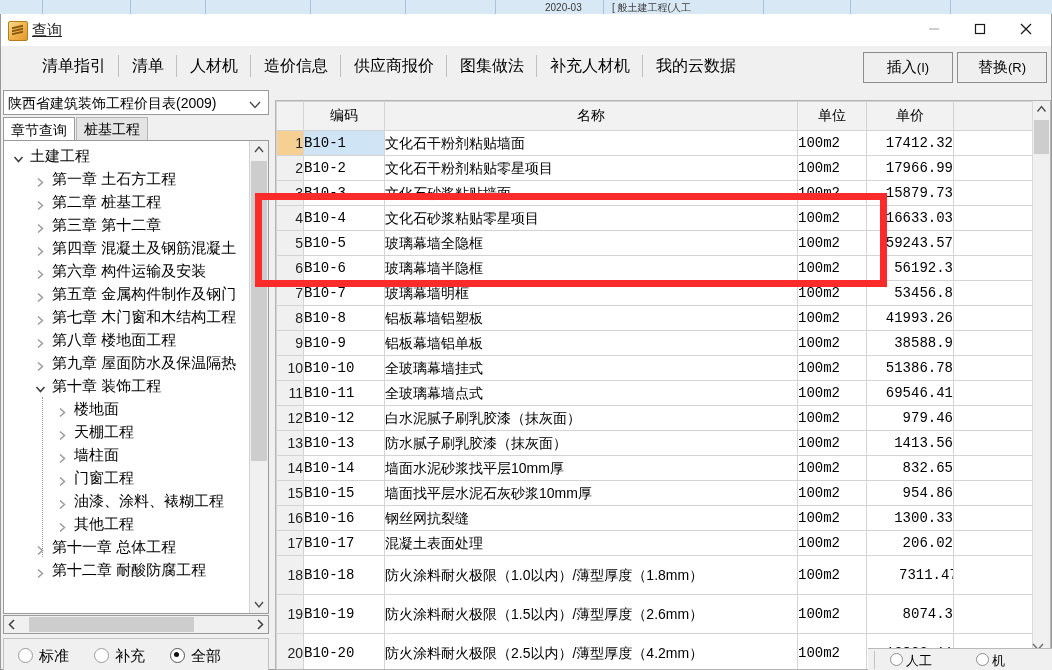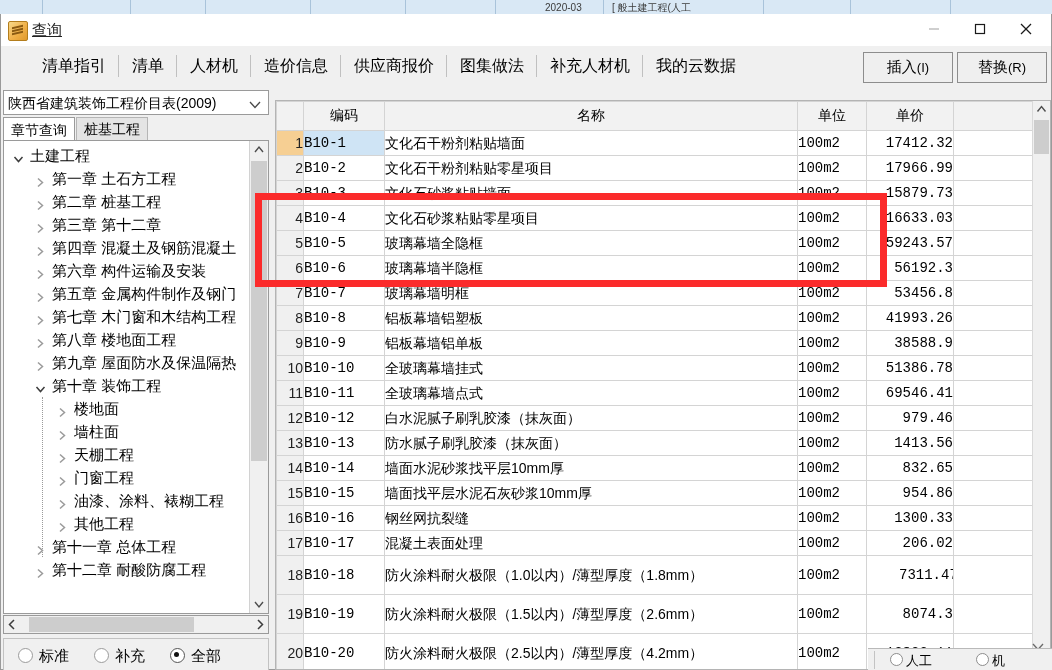--- a/index.html
+++ b/index.html
@@ -278,27 +278,27 @@
             <div class="node">
               <span class="chev" style="left: 52px;"><svg width="13" height="13" viewBox="0 0 13 13">
                   <polyline points="4,2.5 8.5,6.5 4,10.5" fill="none" stroke="#9a9a9a" stroke-width="1.5"></polyline>
                 </svg></span>
               <span class="lbl" style="left: 70px;"><span>楼地面</span></span>
             </div>
             <div class="node">
               <span class="chev" style="left: 52px;"><svg width="13" height="13" viewBox="0 0 13 13">
                   <polyline points="4,2.5 8.5,6.5 4,10.5" fill="none" stroke="#9a9a9a" stroke-width="1.5"></polyline>
                 </svg></span>
+              <span class="lbl" style="left: 70px;"><span>天棚工程</span></span>
+            </div>
+            <div class="node">
+              <span class="chev" style="left: 52px;"><svg width="13" height="13" viewBox="0 0 13 13">
+                  <polyline points="4,2.5 8.5,6.5 4,10.5" fill="none" stroke="#9a9a9a" stroke-width="1.5"></polyline>
+                </svg></span>
               <span class="lbl" style="left: 70px;"><span>墙柱面</span></span>
-            </div>
-            <div class="node">
-              <span class="chev" style="left: 52px;"><svg width="13" height="13" viewBox="0 0 13 13">
-                  <polyline points="4,2.5 8.5,6.5 4,10.5" fill="none" stroke="#9a9a9a" stroke-width="1.5"></polyline>
-                </svg></span>
-              <span class="lbl" style="left: 70px;"><span>天棚工程</span></span>
             </div>
             <div class="node">
               <span class="chev" style="left: 52px;"><svg width="13" height="13" viewBox="0 0 13 13">
                   <polyline points="4,2.5 8.5,6.5 4,10.5" fill="none" stroke="#9a9a9a" stroke-width="1.5"></polyline>
                 </svg></span>
               <span class="lbl" style="left: 70px;"><span>门窗工程</span></span>
             </div>
             <div class="node">
               <span class="chev" style="left: 52px;"><svg width="13" height="13" viewBox="0 0 13 13">
                   <polyline points="4,2.5 8.5,6.5 4,10.5" fill="none" stroke="#9a9a9a" stroke-width="1.5"></polyline>

